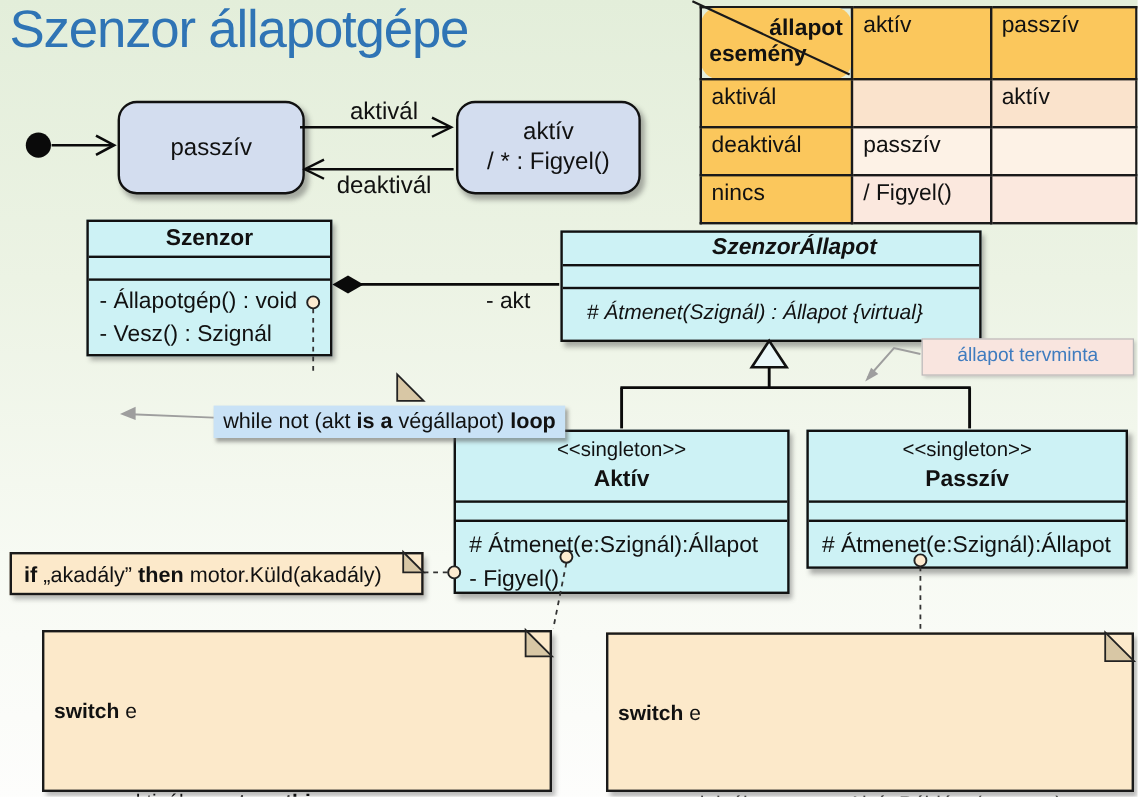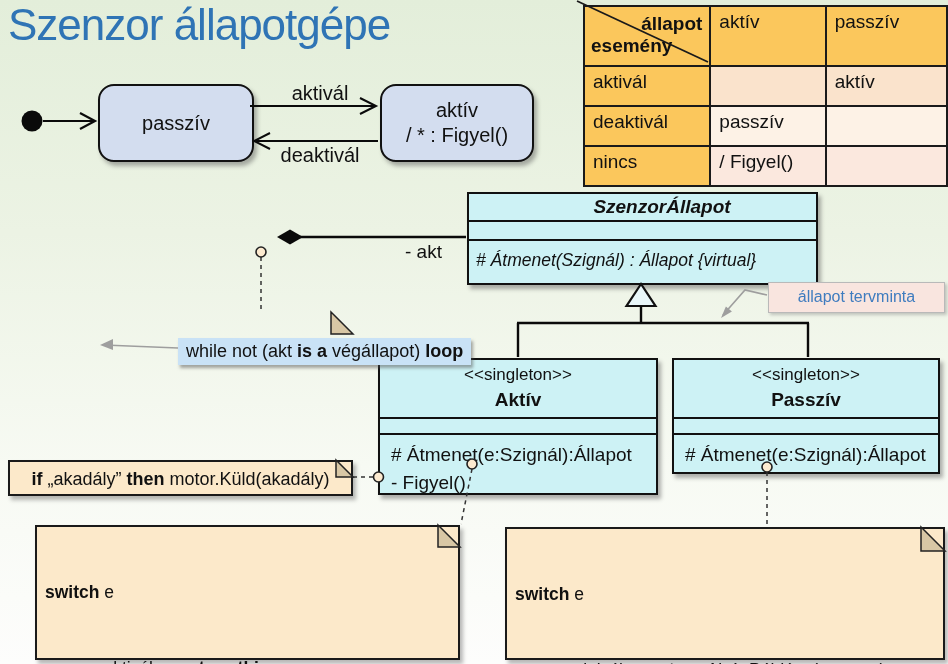--- a/index.html
+++ b/index.html
@@ -46,21 +46,21 @@
   <div class="abs state" style="left:380px;top:84px;width:150px;height:74px;">
     <div>aktív</div>
     <div>/ * : Figyel()</div>
   </div>
   <div class="abs tr-label" style="left:265px;top:82px;width:110px;">aktivál</div>
   <div class="abs tr-label" style="left:265px;top:144px;width:110px;">deaktivál</div>
 
   <table class="ttab abs" style="left:583px;top:5px;">
     <tbody>
         <tr style="height:60px;">
-      <td class="hd corner-cell" style="width:127px;">
+      <td class="hd corner-cell" style="width:127px;border-radius:15px;">
         <span class="corner-tr">állapot</span>
         <span class="corner-bl">esemény</span>
       </td>
       <td class="hd" style="width:116px;">aktív</td>
       <td class="hd" style="width:122px;">passzív</td>
     </tr>
     <tr style="height:40px;">
       <td class="hd">aktivál</td>
       <td style="background:#FAE3CC;"></td>
       <td style="background:#FAE3CC;">aktív</td>
@@ -71,25 +71,33 @@
       <td style="background:#FDF2E6;"></td>
     </tr>
     <tr style="height:40px;">
       <td class="hd">nincs</td>
       <td style="background:#FBE8DE;">/ Figyel()</td>
       <td style="background:#FBE8DE;"></td>
     </tr>
   </tbody>
     </table>
 
+  <div class="abs uml" style="left:72px;top:183px;width:205px;height:114px;">
+    <div class="c-title" style="height:28px;line-height:28px;font-size:19px;">Szenzor</div>
+    <div class="c-attr" style="height:17px;"></div>
+    <div style="padding-top:4px;">
+      <div class="op" style="font-size:19px;line-height:27px;">- Állapotgép() : void</div>
+      <div class="op" style="font-size:19px;line-height:27px;">- Vesz() : Szignál</div>
+    </div>
+  </div>
 
   <div class="abs uml" style="left:467px;top:192px;width:351px;height:93px;">
     <div class="c-title" style="height:26px;line-height:26px;font-size:19px;font-style:italic;padding-left:39px;">SzenzorÁllapot</div>
     <div class="c-attr" style="height:17px;"></div>
-    <div class="op" style="padding-top:9px;font-size:17.5px;font-style:italic;padding-left:7px;"># Átmenet(Szignál) : Állapot {virtual}</div>
+    <div class="op" style="padding-top:9px;font-size:17.5px;font-style:italic;padding-left:20px;"># Átmenet(Szignál) : Állapot {virtual}</div>
   </div>
 
   <div class="abs" style="left:405px;top:241px;font-size:19px;">- akt</div>
 
   <div class="abs uml" style="left:378px;top:358px;width:280px;height:137px;">
     <div class="c-title" style="height:54px;padding-top:3px;">
       <div style="font-size:17px;line-height:24px;font-weight:normal;">&lt;&lt;singleton&gt;&gt;</div>
       <div style="font-size:19px;line-height:26px;">Aktív</div>
     </div>
     <div class="c-attr" style="height:14px;"></div>
@@ -106,21 +114,21 @@
     </div>
     <div class="c-attr" style="height:14px;"></div>
     <div class="op" style="padding-top:6px;font-size:19px;line-height:28px;padding-left:11px;"># Átmenet(e:Szignál):Állapot</div>
   </div>
 
 
   <div class="abs callout" style="left:178px;top:338px;"><span style="font-weight: normal;">while not</span><span> (akt </span><span style="font-weight: bold;">is a</span><span> végállapot) </span><span style="font-weight: bold;">loop</span></div>
 
   <div class="abs pattern-label" style="left:768px;top:282px;width:175px;height:29px;">állapot tervminta</div>
 
-  <div class="abs note" style="left:8px;top:460px;width:345px;height:36px;font-size:18px;line-height:26px;padding:4px 10px;text-align:center;"><span style="font-weight: bold;">if</span><span> „akadály” </span><span style="font-weight: bold;">then</span><span> motor.Küld(akadály)</span></div>
+  <div class="abs note" style="left:8px;top:460px;width:345px;height:36px;font-size:18px;line-height:26px;padding:4px 10px;"><span style="font-weight: bold;">if</span><span> „akadály” </span><span style="font-weight: bold;">then</span><span> motor.Küld(akadály)</span></div>
 
   <div class="abs note" style="left:35px;top:525px;width:425px;height:135px;font-size:17.5px;line-height:25.4px;padding:2px 8px;">
     <div><span style="font-weight: bold;">switch</span><span> e</span></div>
     <div><span>   </span><span style="font-weight: bold;">case</span><span> aktivál:     </span><span style="font-weight: bold;">return this</span><span>;</span></div>
     
     
     
   </div>
 
   <div class="abs note" style="left:505px;top:527px;width:440px;height:133px;font-size:17.5px;line-height:25.4px;padding:2px 8px;">

